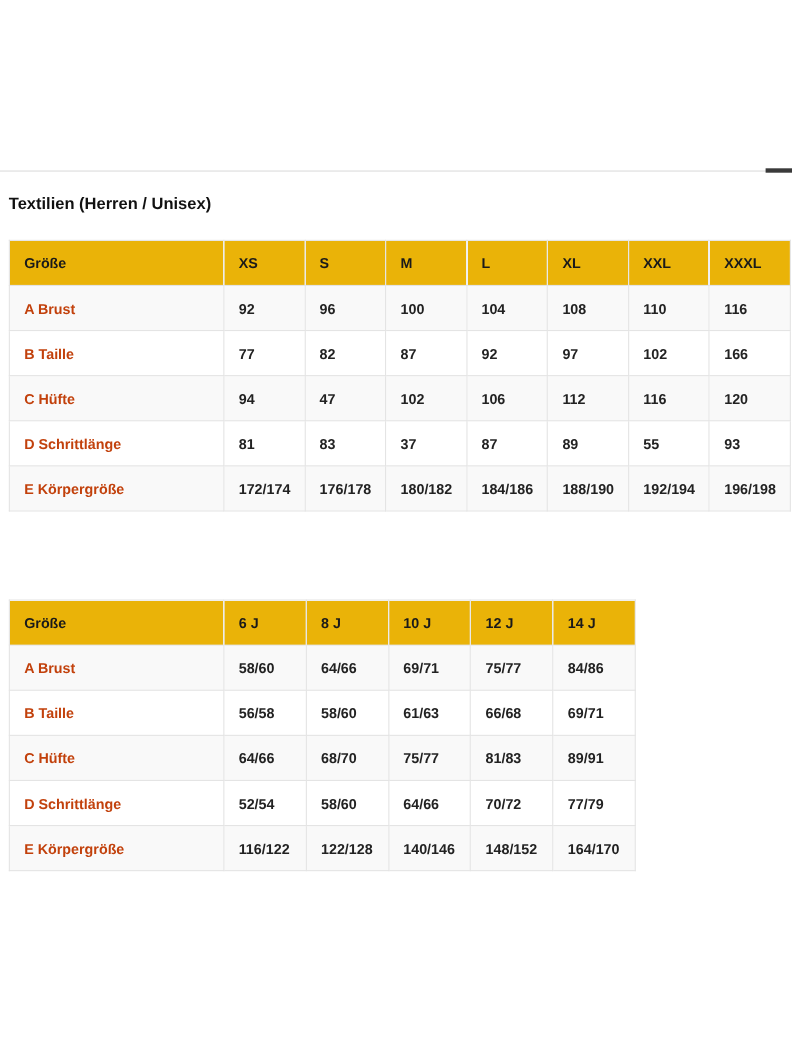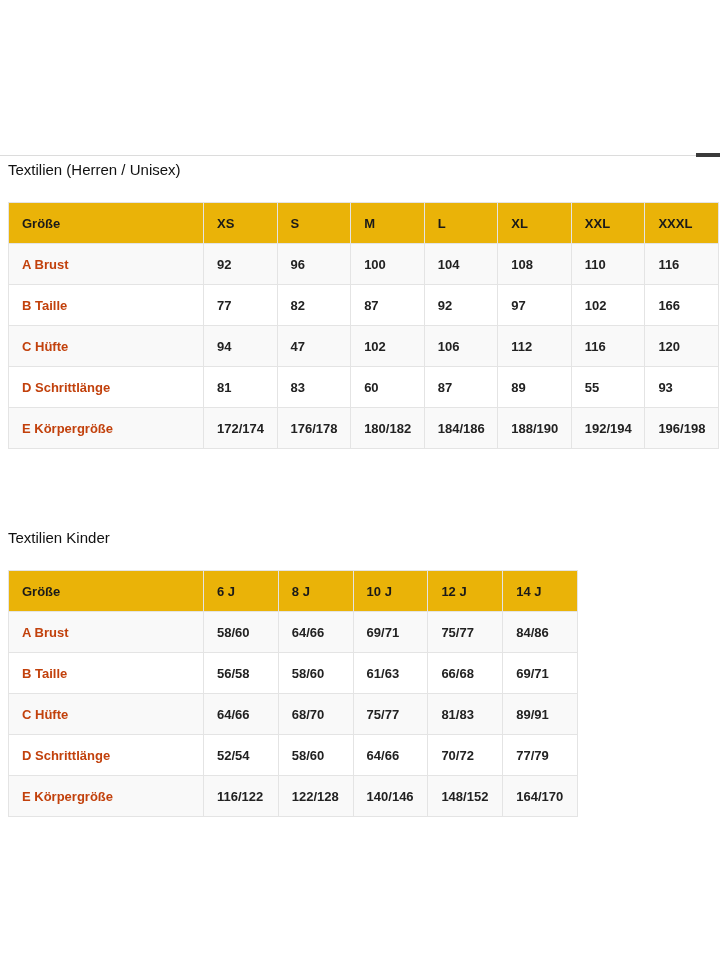--- a/index.html
+++ b/index.html
@@ -24,24 +24,24 @@
     width: 24px; height: 4px;
     background: #3a3a3a;
   }
   .content {
     position: absolute;
     left: 8px; top: 161px;
     width: 711px;
   }
   .section-title {
     font-size: 15px;
-    font-weight: normal;
+    font-weight: bold;
     line-height: 18px;
     color: #111111;
-    margin: 0 0 23px 0;
+    margin: 16px 0 23px 0;
   }
   .section-herren { margin-bottom: 80px; }
   table.size-table {
     border-collapse: collapse;
     table-layout: fixed;
   }
   .table-herren { width: 711px; }
   .table-kinder { width: 570px; }
   .size-table th, .size-table td {
     border: 1px solid #e4e4e4;
@@ -115,42 +115,41 @@
               <td>102</td>
               <td>106</td>
               <td>112</td>
               <td>116</td>
               <td>120</td>
             </tr>
             <tr>
               <th>D Schrittlänge</th>
               <td>81</td>
               <td>83</td>
-              <td>60</td>
+              <td>37</td>
               <td>87</td>
               <td>89</td>
               <td>55</td>
               <td>93</td>
             </tr>
             <tr>
               <th>E Körpergröße</th>
               <td>172/174</td>
               <td>176/178</td>
               <td>180/182</td>
               <td>184/186</td>
               <td>188/190</td>
               <td>192/194</td>
               <td>196/198</td>
             </tr>
           </tbody>
         </table>
     </section>
 
     <section class="section section-kinder">
-      <h2 class="section-title">Textilien Kinder</h2>
       <table class="size-table table-kinder">
           <thead>
             <tr>
               <th>Größe</th>
               <th>6 J</th>
               <th>8 J</th>
               <th>10 J</th>
               <th>12 J</th>
               <th>14 J</th>
             </tr>

